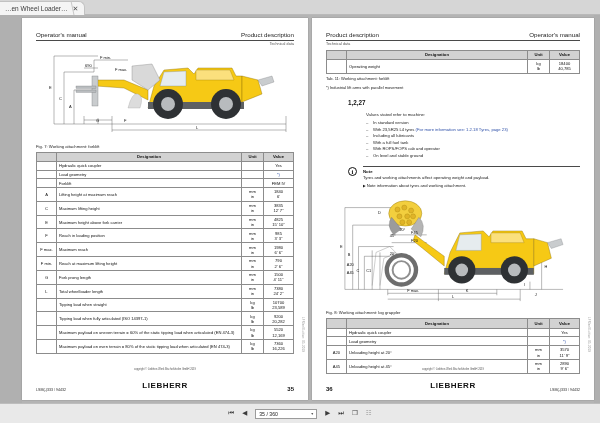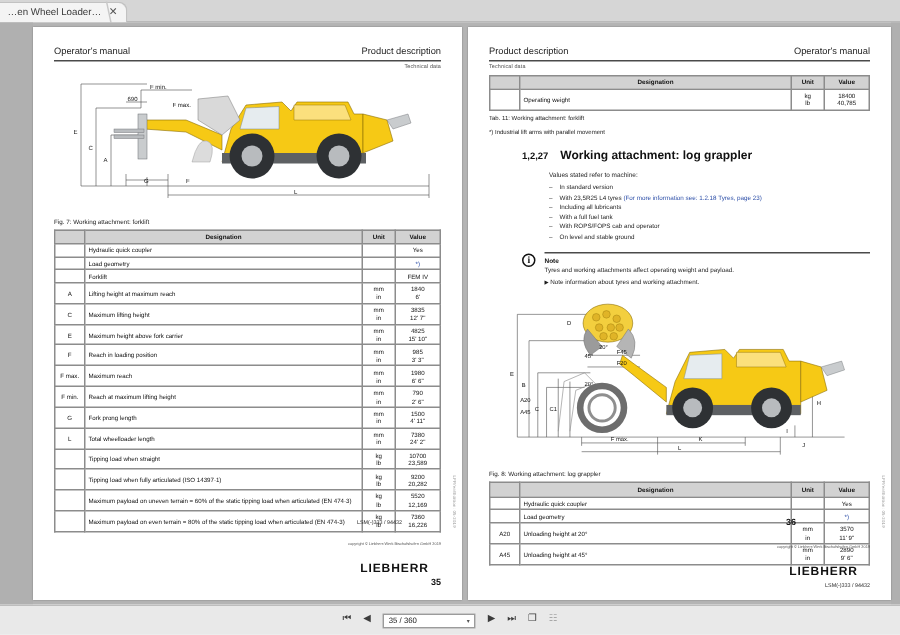--- a/index.html
+++ b/index.html
@@ -133,21 +133,21 @@
   }
   .note-body { flex: 1 1 auto; border-top: .5px solid #4a4a4a; padding-top: 1.5px; }
   .note-ttl { font-size: 4.3px; font-weight: bold; color: #111; }
   .note-txt { font-size: 4.2px; color: #1b1b1b; margin-top: 1px; }
   .note-arrow { font-size: 4.2px; color: #1b1b1b; margin-top: 3.5px; }
   .note-arrow::before { content: "\25B6  "; font-size: 3.6px; }
 
   
   .pfoot {
     position: absolute; bottom: 8px; left: 14px; right: 14px;
-    display: flex; align-items: flex-end; justify-content: space-between; flex-direction: column;
+    display: flex; align-items: flex-end; justify-content: space-between;
   }
   .pfoot-id  { font-size: 3.6px; color: #2b2b2b; width: 56px; }
   .pfoot-mid { text-align: center; flex: 1 1 auto; }
   .pfoot-copy { font-size: 2.6px; color: #555; }
   .pfoot-logo {
     font-size: 8px; font-weight: bold; letter-spacing: .6px; color: #111;
     font-family: "Liberation Sans", sans-serif;
   }
   .pfoot-no  { font-size: 6px; font-weight: bold; color: #111; width: 56px; }
   .pfoot-no.r { text-align: right; }
@@ -430,21 +430,20 @@
                 <td class="c-val stack">18400
 40,785</td>
               </tr>
             </tbody>
         </table>
         <div class="tabcap">Tab. 11: Working attachment: forklift</div>
         <div class="fnote">*) Industrial lift arms with parallel movement</div>
 
         <div class="sect">
           <span class="sect-num">1,2,27</span>
-          <span class="sect-ttl">Working attachment: log grappler</span>
         </div>
 
         <div class="body-ind">
           <div class="lead">Values stated refer to machine:</div>
           <ul class="dash">
               <li>In standard version</li>
               <li>With 23,5R25 L4 tyres <span class="xref">(For more information see: 1.2.18 Tyres, page 23)</span></li>
               <li>Including all lubricants</li>
               <li>With a full fuel tank</li>
               <li>With ROPS/FOPS cab and operator</li>

